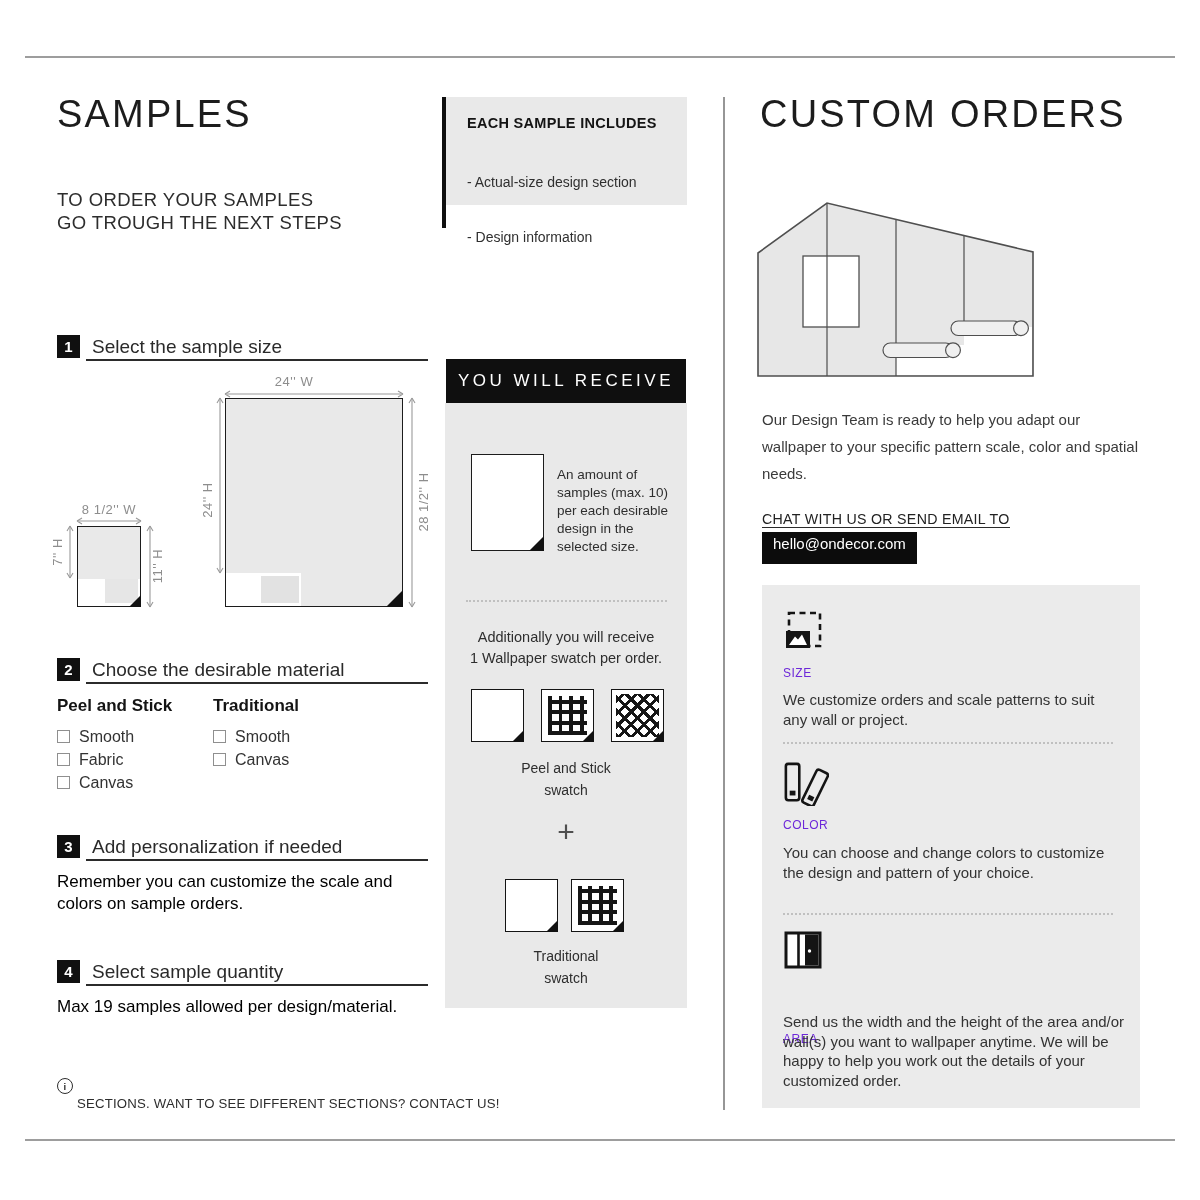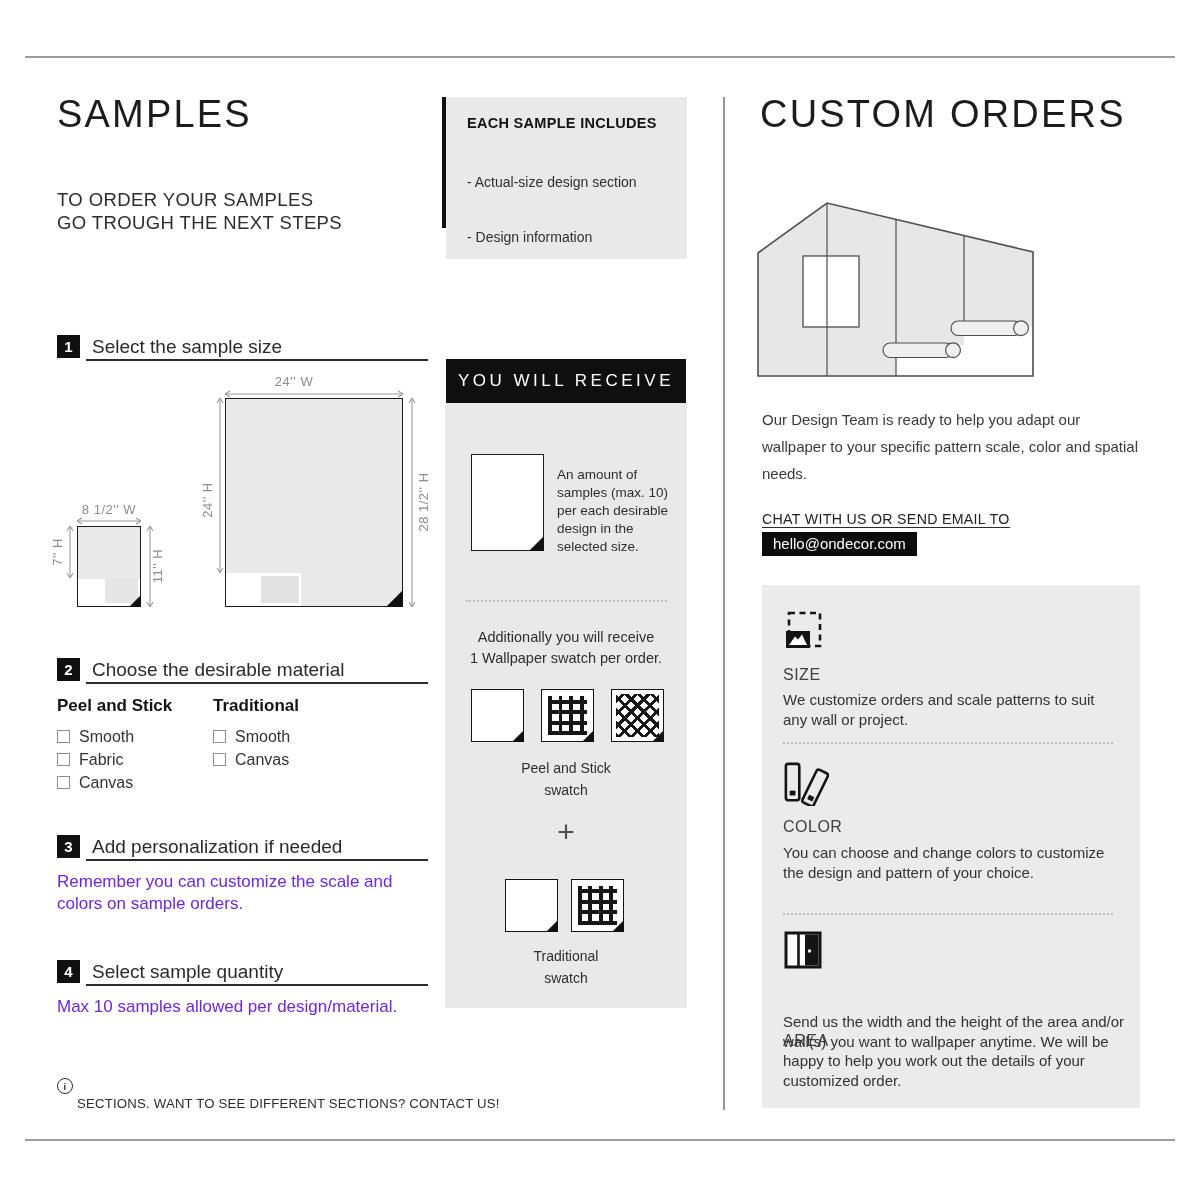--- a/index.html
+++ b/index.html
@@ -12,21 +12,21 @@
   .dotsep{position:absolute;border-top:2px dotted #c0c0c0;}
   
   .bigtitle{position:absolute;font-size:38px;letter-spacing:2.2px;font-weight:500;color:#1c1c1c;white-space:nowrap;}
   .subtitle{position:absolute;font-size:18.5px;line-height:23px;letter-spacing:.4px;color:#2d2d2d;}
   
   .step{position:absolute;left:57px;width:371px;height:27px;}
   .stepnum{position:absolute;left:0;top:0;width:23px;height:23px;background:#101010;color:#fff;
            font-size:15px;font-weight:700;display:flex;align-items:center;justify-content:center;}
   .steplabel{position:absolute;left:35px;top:1px;font-size:19px;color:#2a2a2a;white-space:nowrap;}
   .stepline{position:absolute;left:29px;right:0;top:24px;height:2px;background:#2b2b2b;}
-  .bodytext{position:absolute;font-size:17px;line-height:21.5px;color:#6d28d9;}
+  .bodytext{position:absolute;font-size:17px;line-height:21.5px;color:#000000;}
   
   .samplebox{position:absolute;box-sizing:border-box;border:1.5px solid #1c1c1c;}
   .fold{position:absolute;right:-1px;bottom:-1px;width:0;height:0;
         border-left:12px solid transparent;border-bottom:12px solid #111;}
   .fold17{border-left-width:17px;border-bottom-width:17px;}
   .fold15{border-left-width:15px;border-bottom-width:15px;}
   .dim{position:absolute;font-size:13px;color:#8d8d8d;letter-spacing:.5px;white-space:nowrap;
        transform:translate(-50%,-50%);}
   .dim.rot{transform:translate(-50%,-50%) rotate(-90deg);}
   
@@ -52,23 +52,23 @@
       background-image:repeating-linear-gradient(90deg,#161616 0 4px,transparent 4px 10.5px),
                        repeating-linear-gradient(0deg,#161616 0 4px,transparent 4px 10.5px);}
   .swatch .pat-cross{position:absolute;inset:4px;
       background-image:repeating-linear-gradient(45deg,#161616 0 3px,transparent 3px 9px),
                        repeating-linear-gradient(-45deg,#161616 0 3px,transparent 3px 9px);}
   .centertext{position:absolute;left:445px;width:242px;text-align:center;}
   
   .intro{position:absolute;font-size:15px;line-height:27px;color:#3a3a3a;}
   .chatlabel{position:absolute;font-size:14.2px;letter-spacing:.3px;color:#222;
              border-bottom:1.5px solid #2b2b2b;padding-bottom:0;white-space:nowrap;}
-  .emailbox{position:absolute;background:#0c0c0c;color:#fff;font-size:15px;padding:3px 11px 4px;white-space:nowrap;}
+  .emailbox{position:absolute;background:#0c0c0c;color:#fff;font-size:15px;padding:3px 11px 12px;white-space:nowrap;}
   .featbox{position:absolute;background:#ebebeb;}
-  .feattitle{position:absolute;font-size:16px;letter-spacing:.5px;color:#404040;}
+  .feattitle{position:absolute;font-size:12px;letter-spacing:.5px;color:#6d28d9;}
   .feattext{position:absolute;font-size:15px;line-height:19.5px;color:#333;}
 </style>
 </head>
 <body>
 
 <div class="hrule" style="top:56px"></div>
 <div class="hrule" style="top:1139px"></div>
 <div class="vdivider" style="left:723px;top:97px;height:1013px"></div>
 
 <div class="bigtitle" style="left:57px;top:93px">SAMPLES</div>
@@ -156,29 +156,29 @@
   <span class="steplabel">Add personalization if needed</span>
   <span class="stepline"></span>
 </div>
 <div class="bodytext" style="left:57px;top:871px;width:345px">Remember you can customize the scale and colors on sample orders.</div>
 
 <div class="step" style="top:960px">
   <span class="stepnum">4</span>
   <span class="steplabel">Select sample quantity</span>
   <span class="stepline"></span>
 </div>
-<div class="bodytext" style="left:57px;top:996px;width:380px">Max 10 samples allowed per design/material.</div>
+<div class="bodytext" style="left:57px;top:996px;width:380px">Max 19 samples allowed per design/material.</div>
 
 <div class="footnote" style="left:57px;top:1078px">
   <span class="info">i</span>
 </div>
 <div class="footnote" style="left:77px;top:1096px">SECTIONS. WANT TO SEE DIFFERENT SECTIONS? CONTACT US!</div>
 
 <div class="includes-bar" style="left:442px;top:97px;width:4px;height:131px"></div>
-<div class="includes-box" style="left:446px;top:97px;width:241px;height:162px">
+<div class="includes-box" style="left:446px;top:97px;width:241px;height:108px">
   <div class="inc-title">EACH SAMPLE INCLUDES</div>
   <div class="inc-items">
     <div>- Actual-size design section</div>
     <div>- Design information</div>
   </div>
 </div>
 
 <div class="banner" style="left:446px;top:359px;width:240px;height:44px">YOU WILL RECEIVE</div>
 <div class="graypanel" style="left:445px;top:403px;width:242px;height:605px"></div>
 

